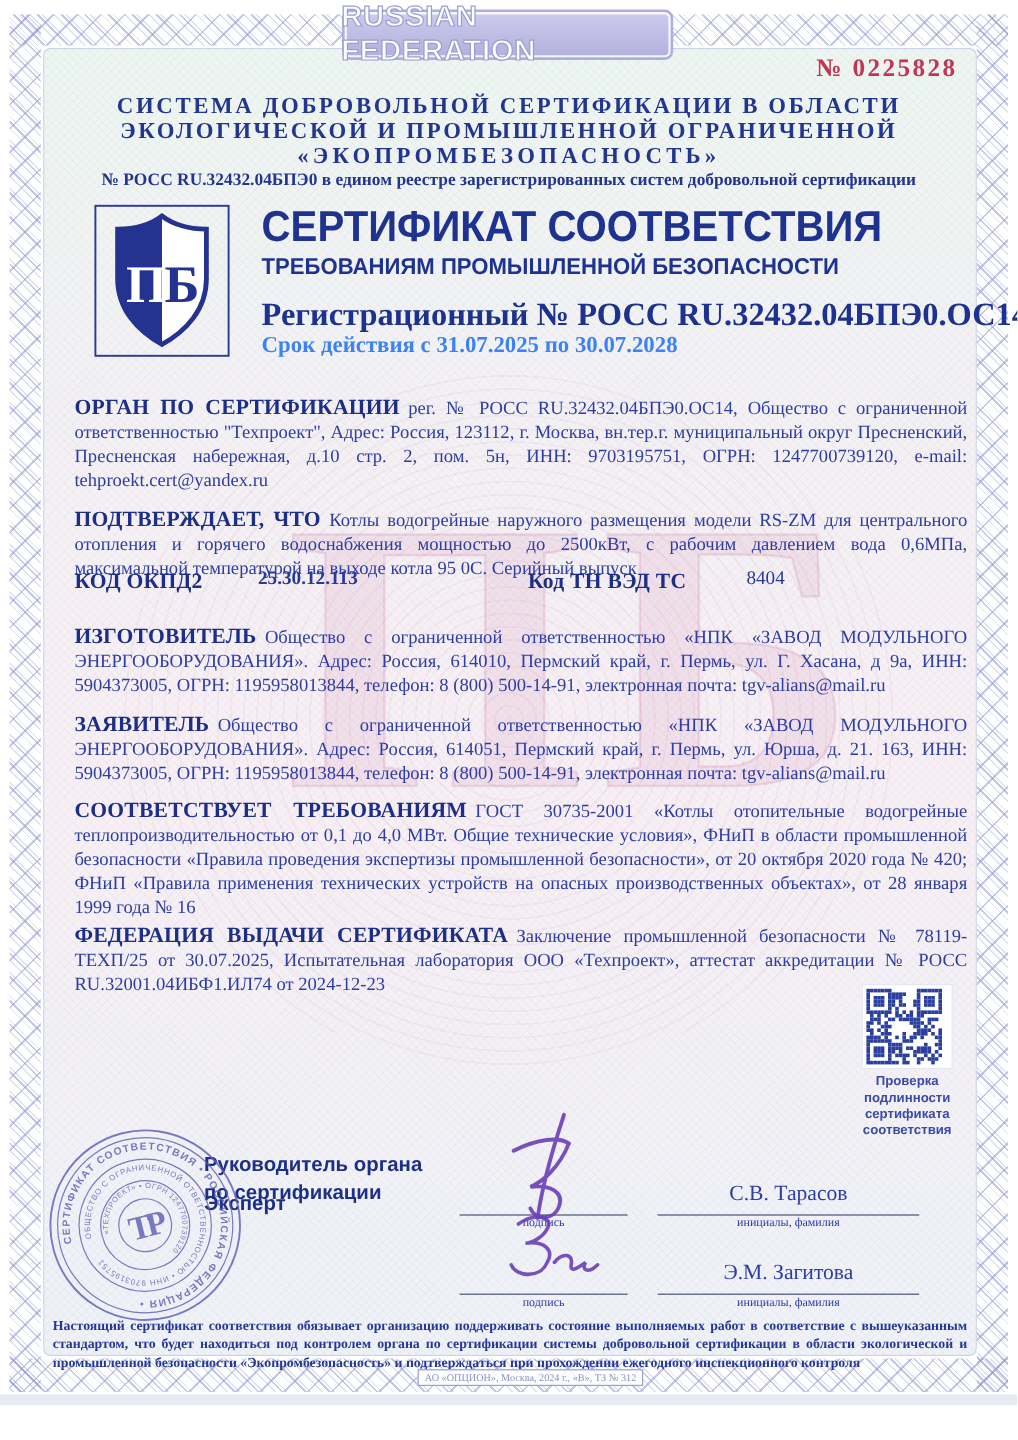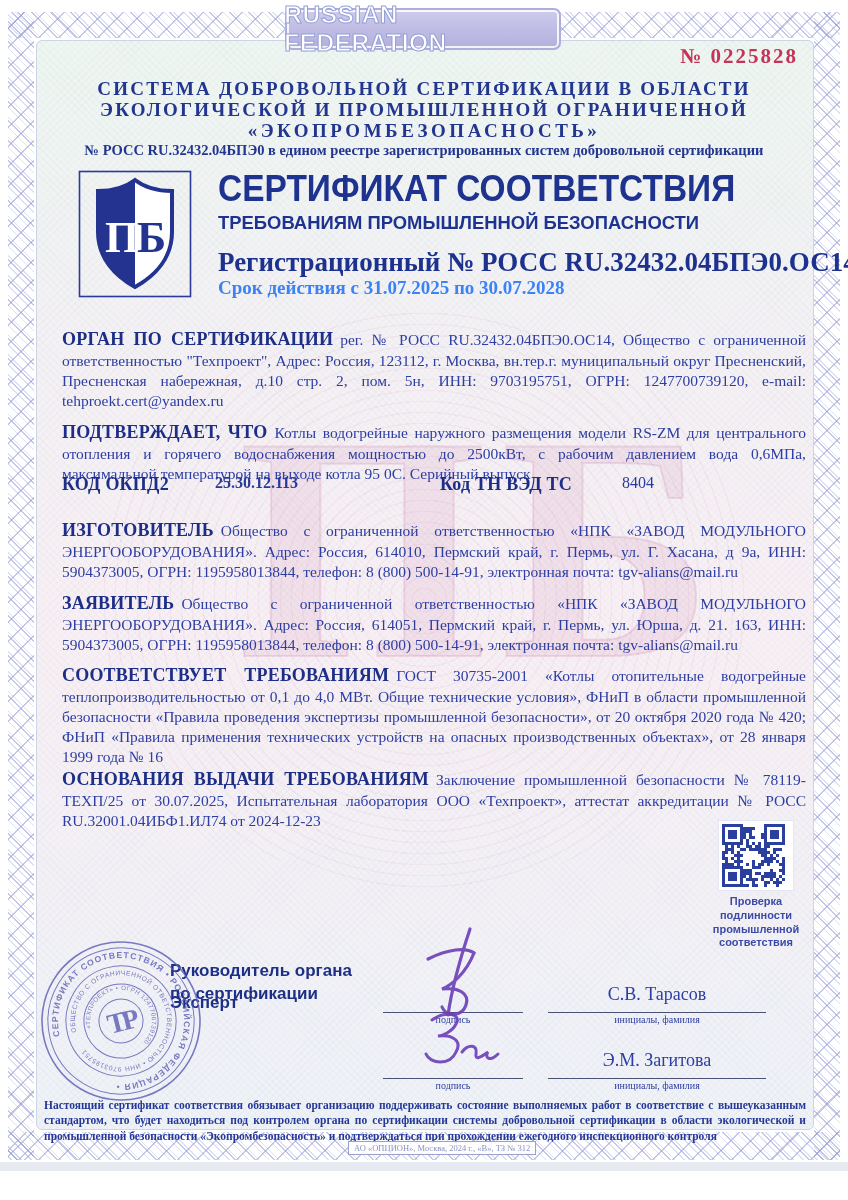--- a/index.html
+++ b/index.html
@@ -135,21 +135,21 @@
     <span class="c3 lbl">Код ТН ВЭД ТС</span>
     <span class="c4">8404</span>
   </div>
 
   <p class="sec" style="top:503px"><span class="lbl">ИЗГОТОВИТЕЛЬ</span><span>Общество с ограниченной ответственностью «НПК «ЗАВОД МОДУЛЬНОГО ЭНЕРГООБОРУДОВАНИЯ». Адрес: Россия, 614010, Пермский край, г. Пермь, ул. Г. Хасана, д 9а, ИНН: 5904373005, ОГРН: 1195958013844, телефон: 8 (800) 500-14-91, электронная почта: tgv-alians@mail.ru</span></p>
 
   <p class="sec" style="top:576px"><span class="lbl">ЗАЯВИТЕЛЬ</span><span>Общество с ограниченной ответственностью «НПК «ЗАВОД МОДУЛЬНОГО ЭНЕРГООБОРУДОВАНИЯ». Адрес: Россия, 614051, Пермский край, г. Пермь, ул. Юрша, д. 21. 163, ИНН: 5904373005, ОГРН: 1195958013844, телефон: 8 (800) 500-14-91, электронная почта: tgv-alians@mail.ru</span></p>
 
   <p class="sec" style="top:648px"><span class="lbl">СООТВЕТСТВУЕТ ТРЕБОВАНИЯМ</span><span>ГОСТ 30735-2001 «Котлы отопительные водогрейные теплопроизводительностью от 0,1 до 4,0 МВт. Общие технические условия», ФНиП в области промышленной безопасности «Правила проведения экспертизы промышленной безопасности», от 20 октября 2020 года № 420; ФНиП «Правила применения технических устройств на опасных производственных объектах», от 28 января 1999 года № 16</span></p>
 
-  <p class="sec" style="top:752px"><span class="lbl">ОСНОВАНИЯ ВЫДАЧИ ТРЕБОВАНИЯМ</span><span>Заключение промышленной безопасности № 78119-ТЕХП/25 от 30.07.2025, Испытательная лаборатория ООО «Техпроект», аттестат аккредитации № РОСС RU.32001.04ИБФ1.ИЛ74 от 2024-12-23</span></p>
+  <p class="sec" style="top:752px"><span class="lbl">ФЕДЕРАЦИЯ ВЫДАЧИ СЕРТИФИКАТА</span><span>Заключение промышленной безопасности № 78119-ТЕХП/25 от 30.07.2025, Испытательная лаборатория ООО «Техпроект», аттестат аккредитации № РОСС RU.32001.04ИБФ1.ИЛ74 от 2024-12-23</span></p>
 
 
   <div class="qr-wrap">
     <div class="qr">
         <div style="grid-area: 1 / 1;"></div>
         <div style="grid-area: 1 / 2;"></div>
         <div style="grid-area: 1 / 3;"></div>
         <div style="grid-area: 1 / 4;"></div>
         <div style="grid-area: 1 / 5;"></div>
         <div style="grid-area: 1 / 6;"></div>
@@ -379,21 +379,21 @@
         <div style="grid-area: 21 / 6;"></div>
         <div style="grid-area: 21 / 7;"></div>
         <div style="grid-area: 21 / 8;"></div>
         <div style="grid-area: 21 / 9;"></div>
         <div style="grid-area: 21 / 11;"></div>
         <div style="grid-area: 21 / 12;"></div>
         <div style="grid-area: 21 / 15;"></div>
         <div style="grid-area: 21 / 19;"></div>
       </div>
   </div>
-  <div class="qr-cap">Проверка подлинности промышленной соответствия</div>
+  <div class="qr-cap">Проверка подлинности сертификата соответствия</div>
 
   <div class="role" style="top:960px">
     <div>Руководитель органа</div>
     <div>по сертификации</div>
   </div>
   <div class="role" style="top:992px">Эксперт</div>
 
   <svg class="sig-svg" style="left:408px;top:925px" width="110" height="95" viewBox="0 0 110 95">
     <g fill="none" stroke="#6b3fb8" stroke-width="3.2" stroke-linecap="round" opacity=".9">
       <path d="M62,4 C54,28 44,62 40,90"></path>

